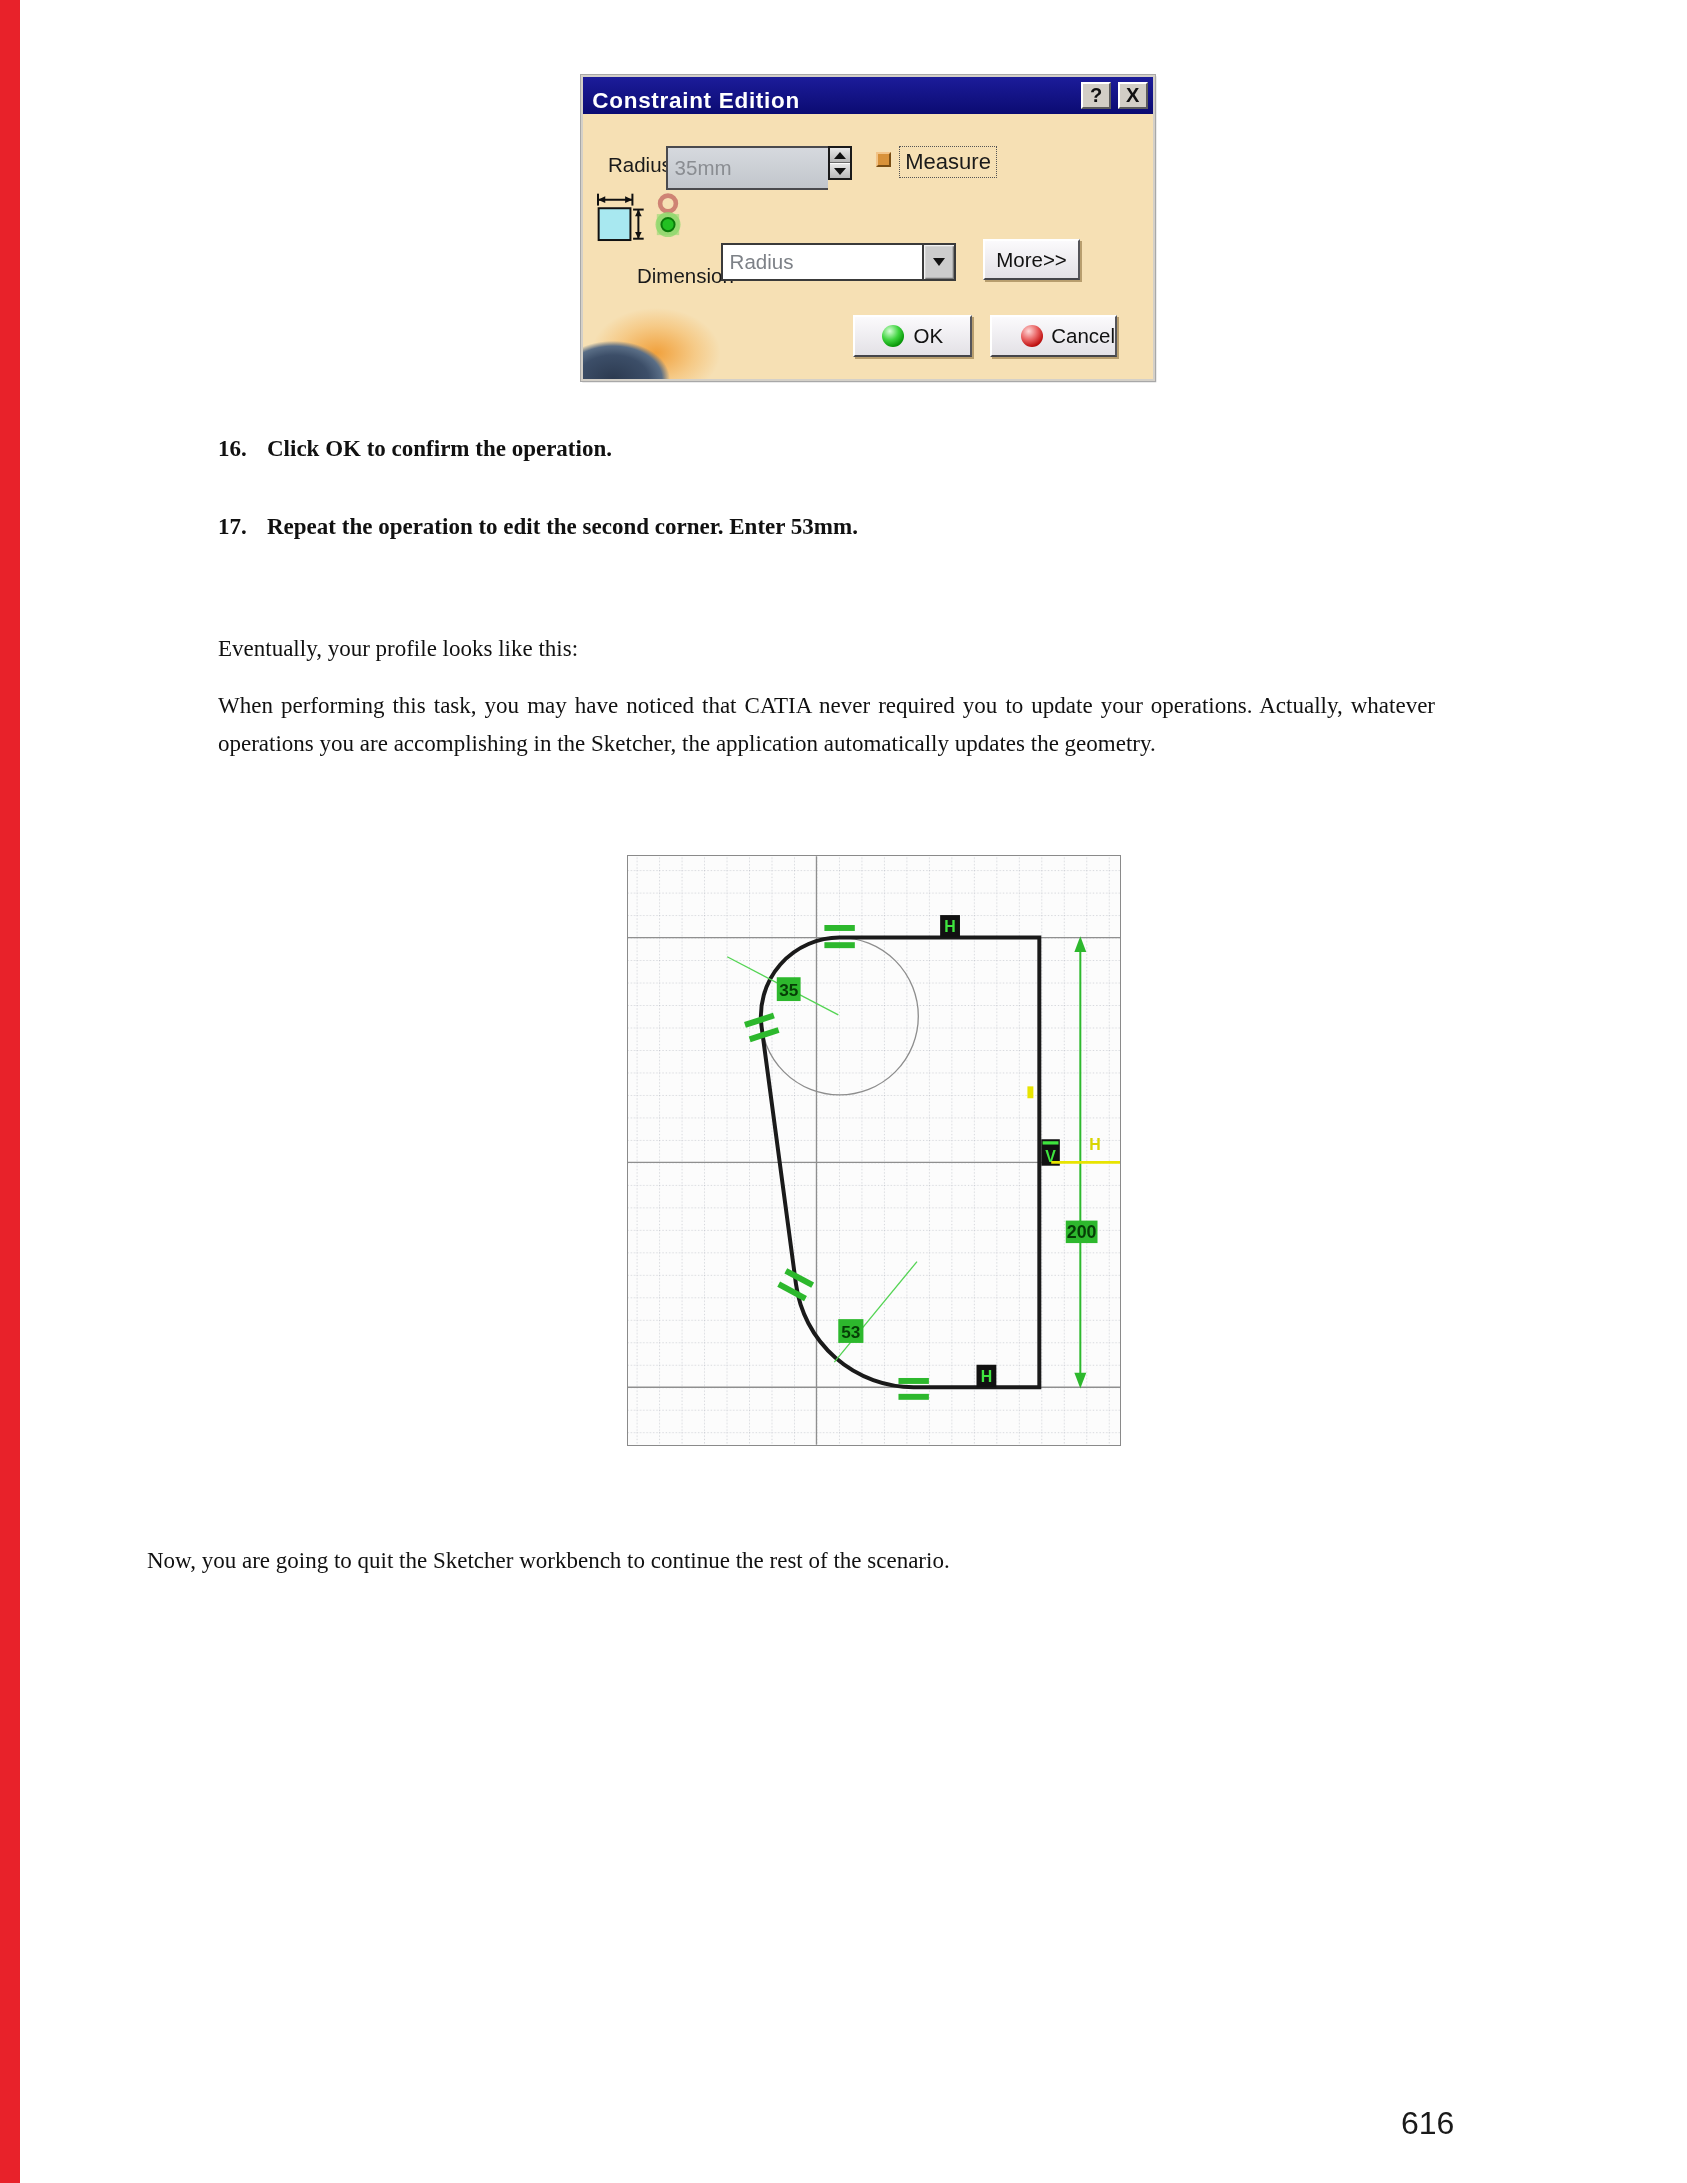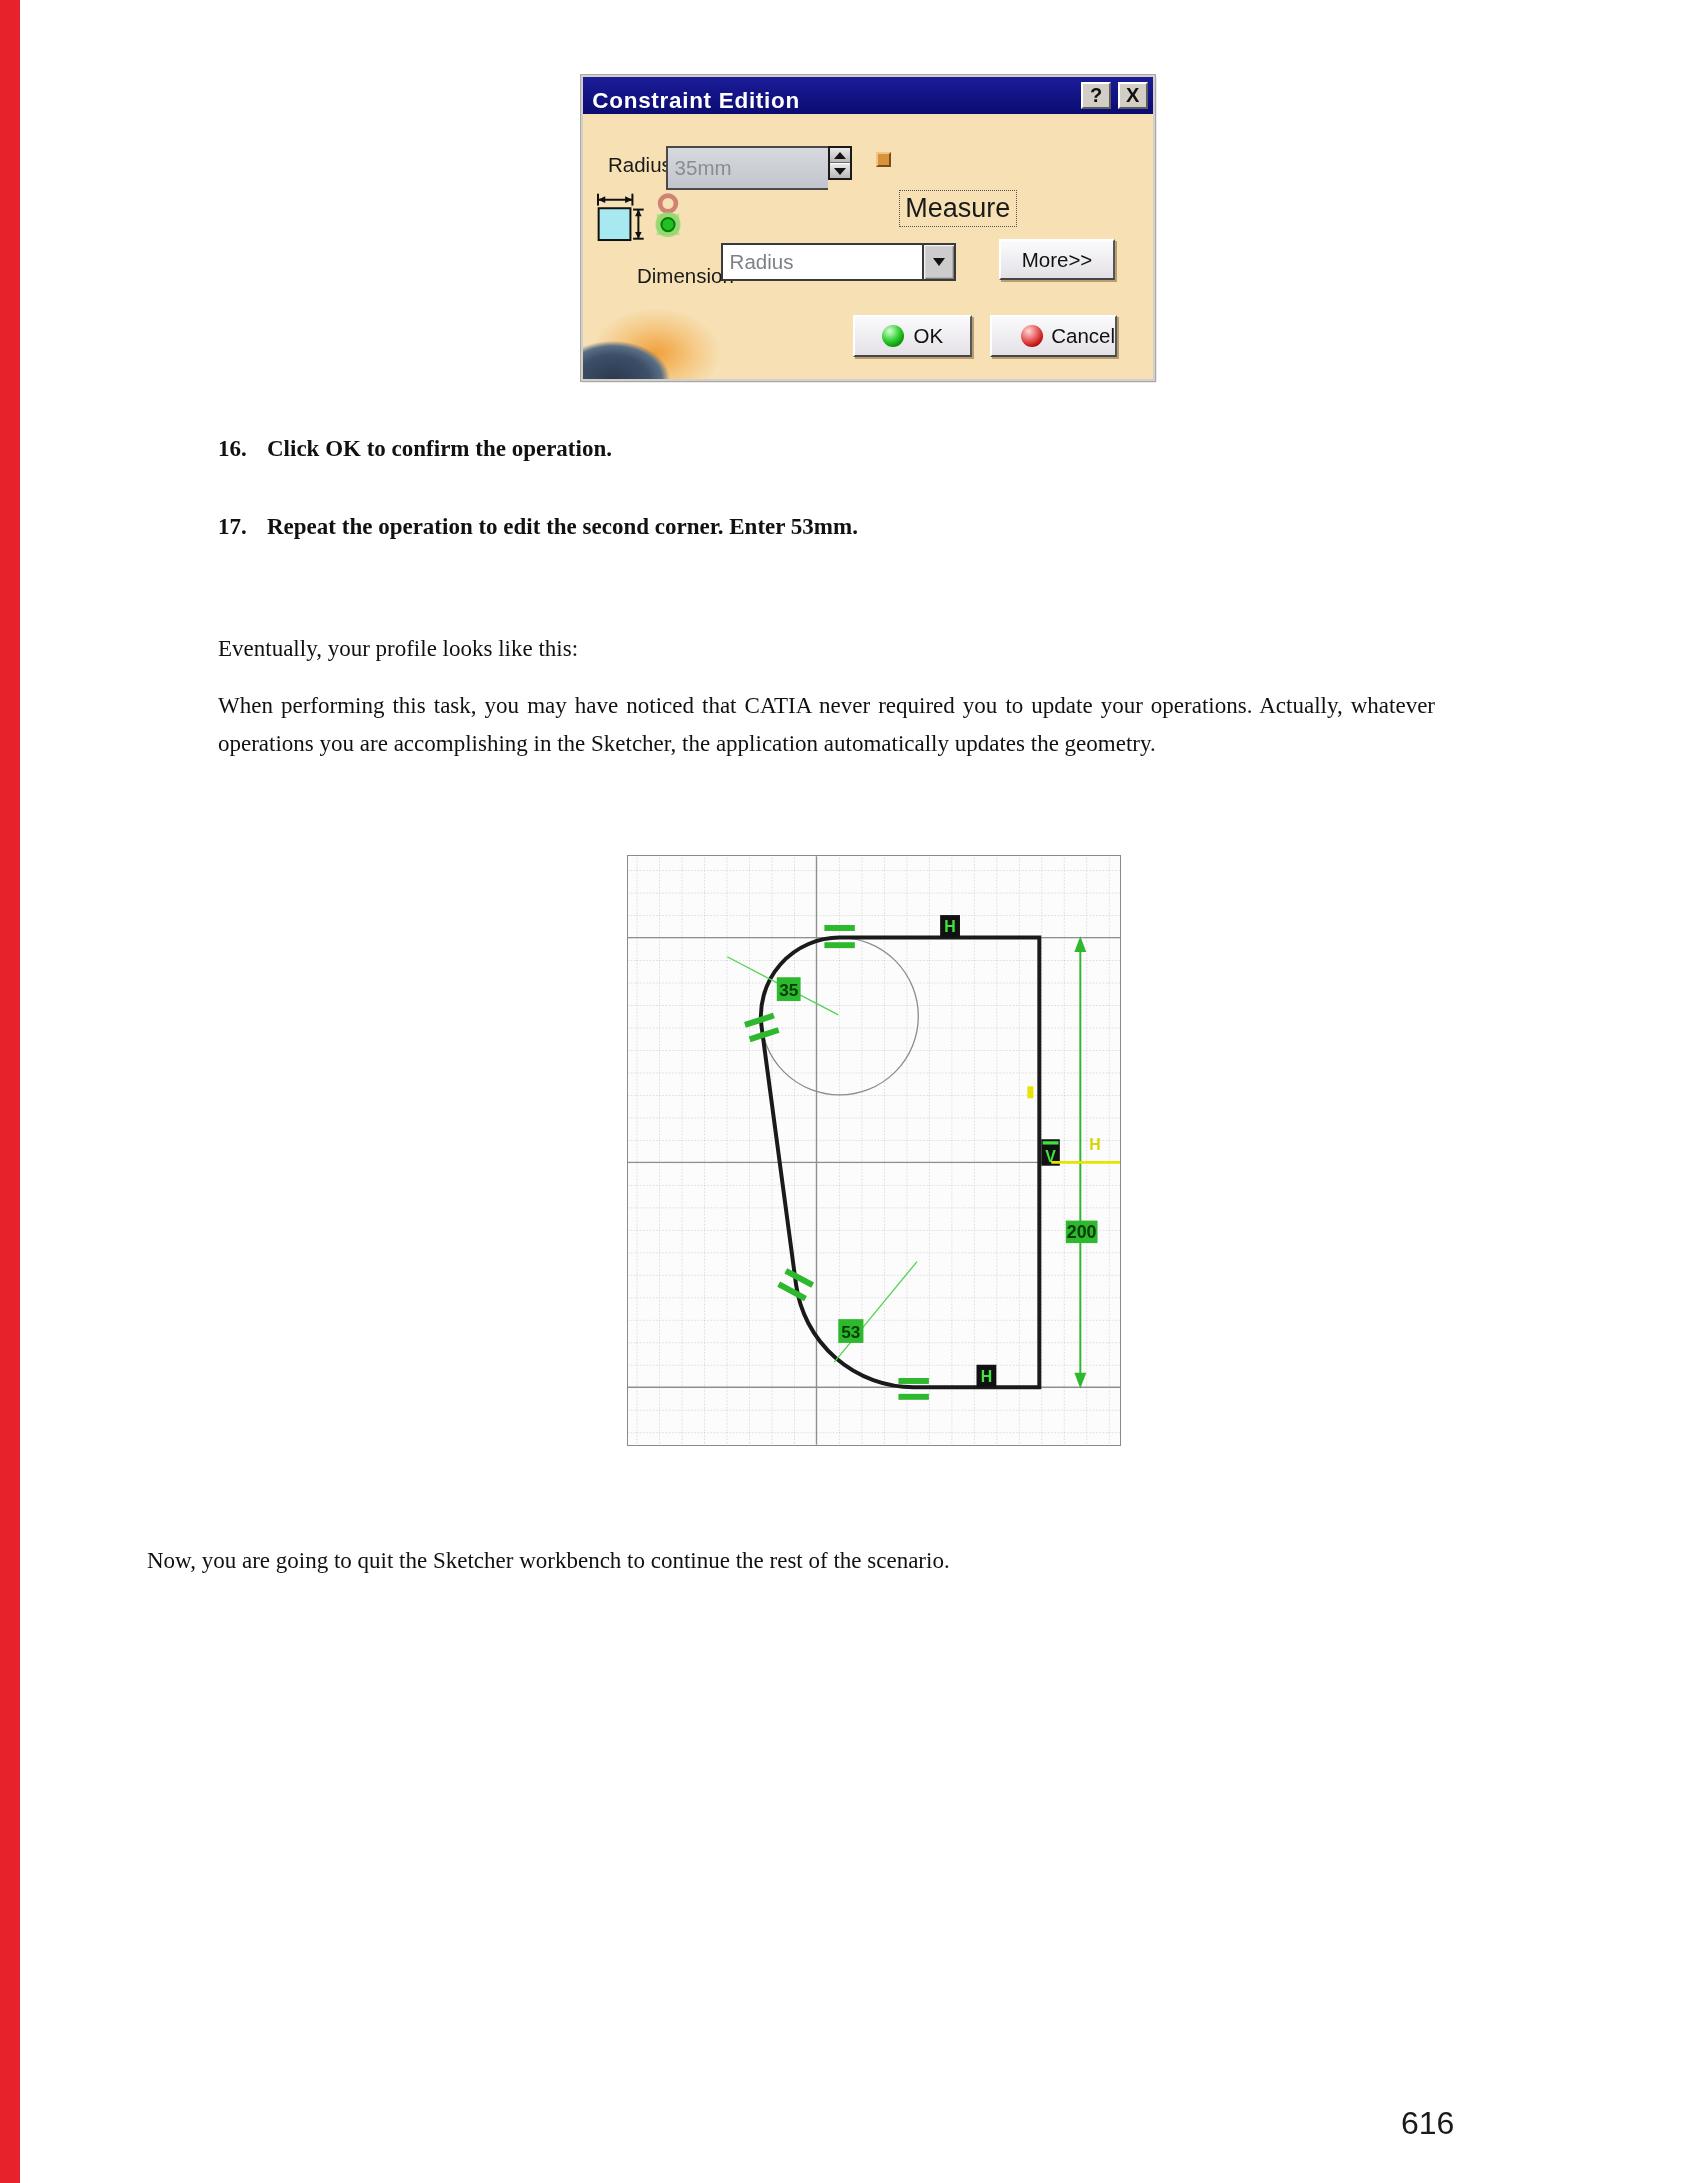--- a/index.html
+++ b/index.html
@@ -42,34 +42,34 @@
     background:linear-gradient(#d6d9de,#c2c6cc);border:2px solid #4a4a4e;border-right:none;
     font-size:20.5px;color:#8a8d92;display:flex;align-items:center;padding-left:6.6px;}
   .spinner{position:absolute;left:245px;top:69px;width:24px;height:34px;box-sizing:border-box;
     border:2px solid #1a1a1a;background:#c6c9ce;display:flex;flex-direction:column;}
   .spin-btn{flex:1;display:flex;align-items:center;justify-content:center;border-bottom:1.3px solid #6a6a6a;background:linear-gradient(#e8e8e8,#b8b8b8);}
   .spin-btn:last-child{border-bottom:none;border-top:1.3px solid #fff;}
   .tri-up{width:0;height:0;border-left:6px solid transparent;border-right:6px solid transparent;border-bottom:7.3px solid #111;}
   .tri-down{width:0;height:0;border-left:6px solid transparent;border-right:6px solid transparent;border-top:7.3px solid #111;}
   .checkbox{position:absolute;left:293px;top:75px;width:14.6px;height:14.6px;background:#d8923a;
     border-top:2px solid #f2c488;border-left:2px solid #f2c488;border-right:2px solid #7a4e14;border-bottom:2px solid #7a4e14;box-sizing:border-box;}
-  #lbl-measure{left:316px;top:69px;border:1.3px dotted #555;padding:2px 5.3px;font-size:27px;margin-top:44px;}
+  #lbl-measure{left:316px;top:69px;border:1.3px dotted #555;padding:2px 5.3px;font-size:22px;}
   .icon-slot{position:absolute;}
   #icon-dim{left:13.2px;top:114px;}
   #icon-lock{left:67px;top:116px;}
   .dropdown{position:absolute;left:138px;top:166px;width:235px;height:38px;box-sizing:border-box;
     background:#ffffff;border:2px solid #3a3a3a;display:flex;align-items:center;}
   .dropdown .dd-text{font-size:20.5px;color:#7d8187;padding-left:6.6px;flex:1;}
   .dd-arrow{width:30px;height:100%;background:#cccccc;border-left:2px solid #3a3a3a;display:flex;align-items:center;justify-content:center;
     box-shadow:inset 1.3px 1.3px 0 #f2f2f2, inset -1.3px -1.3px 0 #7a7a7a;}
   .dd-arrow .tri-down{border-left-width:6.6px;border-right-width:6.6px;border-top-width:8px;}
   .btn-raised{position:absolute;box-sizing:border-box;background:linear-gradient(#fbfafc,#e3e1e6);
     border-top:2px solid #ffffff;border-left:2px solid #ffffff;border-right:2px solid #55555a;border-bottom:2.6px solid #45454a;
     display:flex;align-items:center;justify-content:center;font-size:20.5px;color:#111;box-shadow:2px 2px 0 #b89e6e;}
-  #btn-more{left:416px;top:162px;width:116px;height:41px;}
+  #btn-more{left:400px;top:162px;width:97px;height:41px;}
   #btn-ok{left:270px;top:238px;width:119px;height:42px;gap:9.3px;}
   #btn-cancel{left:407px;top:238px;width:127px;height:42px;gap:8px;justify-content:flex-end;}
   .sphere{width:22.5px;height:22.5px;border-radius:50%;flex:0 0 auto;}
   .sphere-green{background:radial-gradient(circle at 35% 28%, #d8ffd8, #3fd43f 42%, #0a9a0a 72%, #035803);}
   .sphere-red{background:radial-gradient(circle at 35% 28%, #ffd8d8, #e86060 42%, #c01212 72%, #6a0404);}
   .corner-blob{position:absolute;left:0;bottom:0;width:165px;height:99px;overflow:hidden;pointer-events:none;
     background:
       radial-gradient(ellipse 79px 53px at 30px 99px, #2c3a50 0%, #3c4e68 45%, #5a6e86 62%, rgba(90,110,134,0) 72%),
       radial-gradient(ellipse 86px 60px at 73px 73px, rgba(240,150,40,0.85) 0%, rgba(245,180,90,0.5) 45%, rgba(246,224,180,0) 75%);}
   

